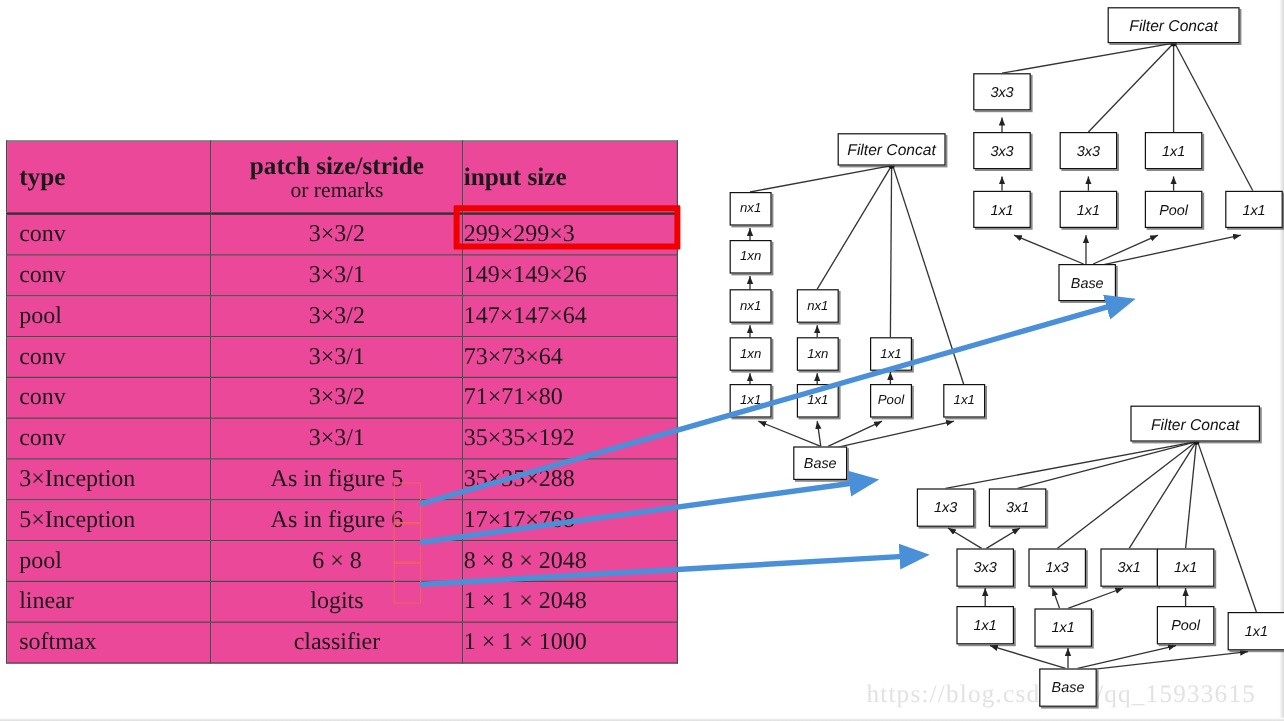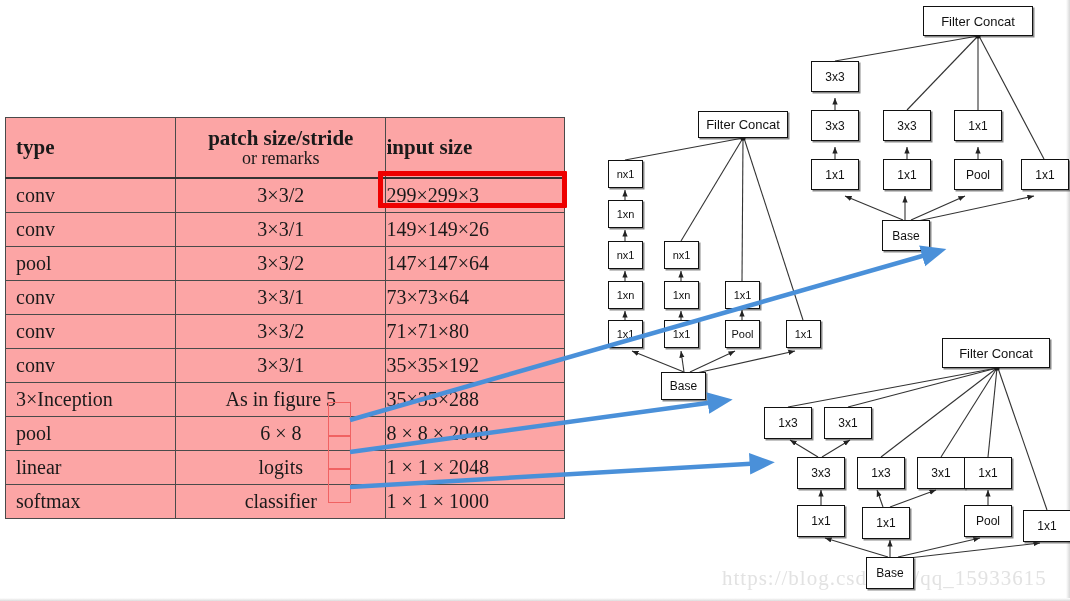--- a/index.html
+++ b/index.html
@@ -22,21 +22,21 @@
     font-family:"Liberation Serif", serif;
     background:#fff;
   }
   #arch-table td,#arch-table th{
     border:1px solid #4a4a4a;
     padding:0;
     height:33px;
     line-height:33px;
     font-size:20px;
     color:#1a1a1a;
-    background:#fca5a5;
+    background:#ec4899;
     vertical-align:middle;
   }
   #arch-table thead th{
     height:55px;
     line-height:1.05;
     font-weight:bold;
     font-size:21px;
     border-bottom:2px solid #333;
     padding:2px 0;
   }
@@ -53,21 +53,21 @@
     pointer-events:none;
   }
   
   .fignum-box{
     position:absolute;width:21px;height:33px;
     border:1.5px solid #f06262;
     pointer-events:none;
   }
 
   
-  .diagram{position:absolute;}
+  .diagram{position:absolute;font-style:italic;}
   .nodebox{
     position:absolute;
     box-sizing:border-box;
     border:1.6px solid #111;
     background:#fff;
     color:#111;
     font-size:12px;
     text-align:center;
     display:flex;align-items:center;justify-content:center;
     font-family:"Liberation Sans", sans-serif;
@@ -130,20 +130,25 @@
         </tr>
         <tr>
           <td class="col-type">conv</td>
           <td class="col-patch">3×3/1</td>
           <td class="col-input">35×35×192</td>
         </tr>
         <tr>
           <td class="col-type">3×Inception</td>
           <td class="col-patch">As in figure 5</td>
           <td class="col-input">35×35×288</td>
+        </tr>
+        <tr>
+          <td class="col-type">5×Inception</td>
+          <td class="col-patch">As in figure 6</td>
+          <td class="col-input">17×17×768</td>
         </tr>
         <tr>
           <td class="col-type">pool</td>
           <td class="col-patch">6 × 8</td>
           <td class="col-input">8 × 8 × 2048</td>
         </tr>
         <tr>
           <td class="col-type">linear</td>
           <td class="col-patch">logits</td>
           <td class="col-input">1 × 1 × 2048</td>

